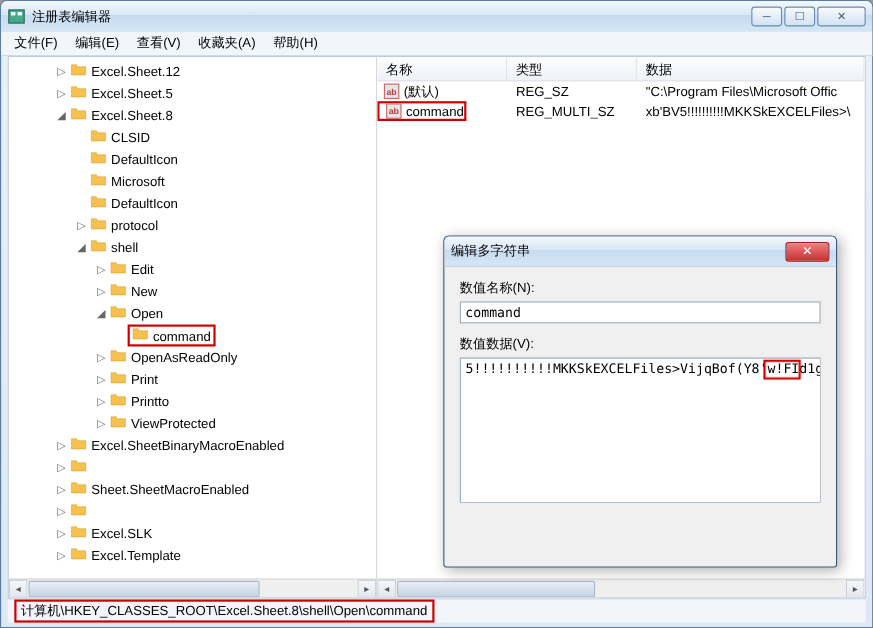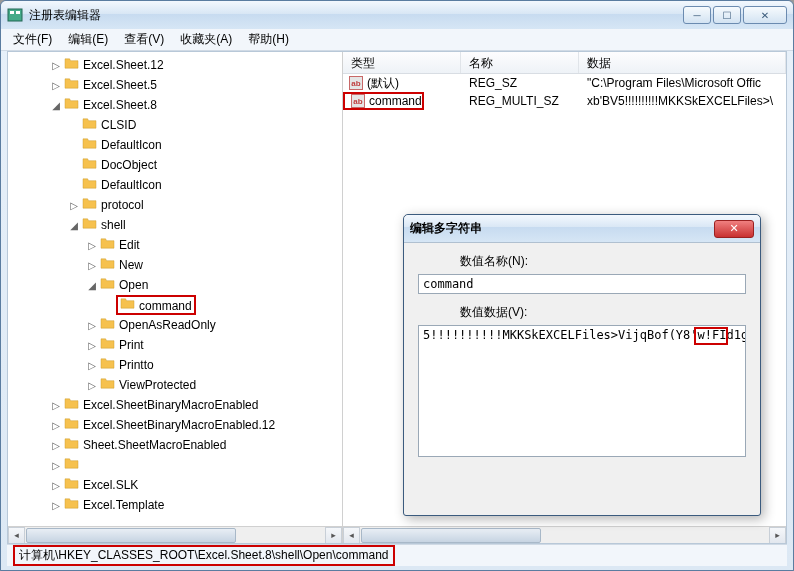--- a/index.html
+++ b/index.html
@@ -83,28 +83,28 @@
   position: absolute; left: 395px; top: 162px; width: 358px; height: 302px;
   border: 1px solid #3b5b7e; border-radius: 5px 5px 3px 3px;
   background: #f0f0f0;
   box-shadow: 3px 3px 12px rgba(0,0,0,0.3);
 }
 .dlg-title {
   height: 28px; background: linear-gradient(to bottom, #f3f8fe 0%, #d9e7f5 45%, #c7dbf0 46%, #d6e6f5 100%);
   display: flex; align-items: center; padding: 0 6px; border-radius: 5px 5px 0 0;
   border-bottom: 1px solid #b0c0d0; font-size: 12px;
 }
-.dlg-title .t { flex: 1; font-weight: bold; }
+.dlg-title .t { flex: 1; }
 .dlg-close {
   width: 40px; height: 18px; background: linear-gradient(to bottom, #f08080, #c83030);
   border: 1px solid #9a2020; border-radius: 3px; color: #fff;
   display: flex; align-items: center; justify-content: center; font-size: 11px;
 }
 .dlg-body { padding: 10px 14px 12px 14px; font-size: 12px; }
-.dlg-label { margin-bottom: 4px; margin-left: 42px; }
+.dlg-label { margin-bottom: 4px; }
 .dlg-field-ro {
   width: 100%; height: 20px; border: 1px solid #9aa8b6; background: #fff;
   padding: 2px 4px; font-family: Consolas, monospace; font-size: 12px; margin-bottom: 10px;
 }
 .dlg-textarea-wrap { position: relative; }
 .dlg-textarea {
   width: 100%; height: 132px; border: 1px solid #9aa8b6; background: #fff;
   padding: 2px 4px; font-family: Consolas, monospace; font-size: 12px; resize: none;
   overflow: auto; white-space: nowrap;
 }
@@ -201,21 +201,21 @@
                 <span class="label">DefaultIcon</span>
               </div>
             </li>
             <li>
               <div class="row">
                 <span class="indent" style="width: 60px;"></span>
                 <span class="exp"></span>
                 <span><svg class="folder-icon" viewBox="0 0 16 14">
                     <path class="fsvg" d="M1 3 L1 12 L15 12 L15 4 L7 4 L6 2 L1 2 Z"></path>
                   </svg></span>
-                <span class="label">DocObject</span>
+                <span class="label">Microsoft</span>
               </div>
             </li>
             <li>
               <div class="row">
                 <span class="indent" style="width: 60px;"></span>
                 <span class="exp"></span>
                 <span><svg class="folder-icon" viewBox="0 0 16 14">
                     <path class="fsvg" d="M1 3 L1 12 L15 12 L15 4 L7 4 L6 2 L1 2 Z"></path>
                   </svg></span>
                 <span class="label">DefaultIcon</span>
@@ -330,21 +330,20 @@
                 <span class="label">Excel.SheetBinaryMacroEnabled</span>
               </div>
             </li>
             <li>
               <div class="row">
                 <span class="indent" style="width: 42px;"></span>
                 <span class="exp">▷</span>
                 <span><svg class="folder-icon" viewBox="0 0 16 14">
                     <path class="fsvg" d="M1 3 L1 12 L15 12 L15 4 L7 4 L6 2 L1 2 Z"></path>
                   </svg></span>
-                <span class="label">Excel.SheetBinaryMacroEnabled.12</span>
               </div>
             </li>
             <li>
               <div class="row">
                 <span class="indent" style="width: 42px;"></span>
                 <span class="exp">▷</span>
                 <span><svg class="folder-icon" viewBox="0 0 16 14">
                     <path class="fsvg" d="M1 3 L1 12 L15 12 L15 4 L7 4 L6 2 L1 2 Z"></path>
                   </svg></span>
                 <span class="label">Sheet.SheetMacroEnabled</span>
@@ -385,22 +384,22 @@
         <div class="arrow">◂</div>
         <div class="track">
             <div class="thumb" style="left:1px; width:210px;"></div>
           </div>
         <div class="arrow">▸</div>
       </div>
     </div>
 
     <div class="list-pane">
       <div class="list-header">
+        <div class="col" style="width:118px">名称</div>
         <div class="col" style="width:118px">类型</div>
-        <div class="col" style="width:118px">名称</div>
         <div class="col" style="flex:1">数据</div>
       </div>
       <div class="list-body" id="list-body">
           <div class="list-row">
             <span style="width: 118px; display: flex; align-items: center;">
               <span class="val-icon">ab</span>
               <span style="margin-left: 2px;">(默认)</span>
             </span>
             <span class="cell" style="width: 118px;">REG_SZ</span>
             <span class="cell" style="flex: 1 1 0%;">"C:\Program Files\Microsoft Offic</span>

